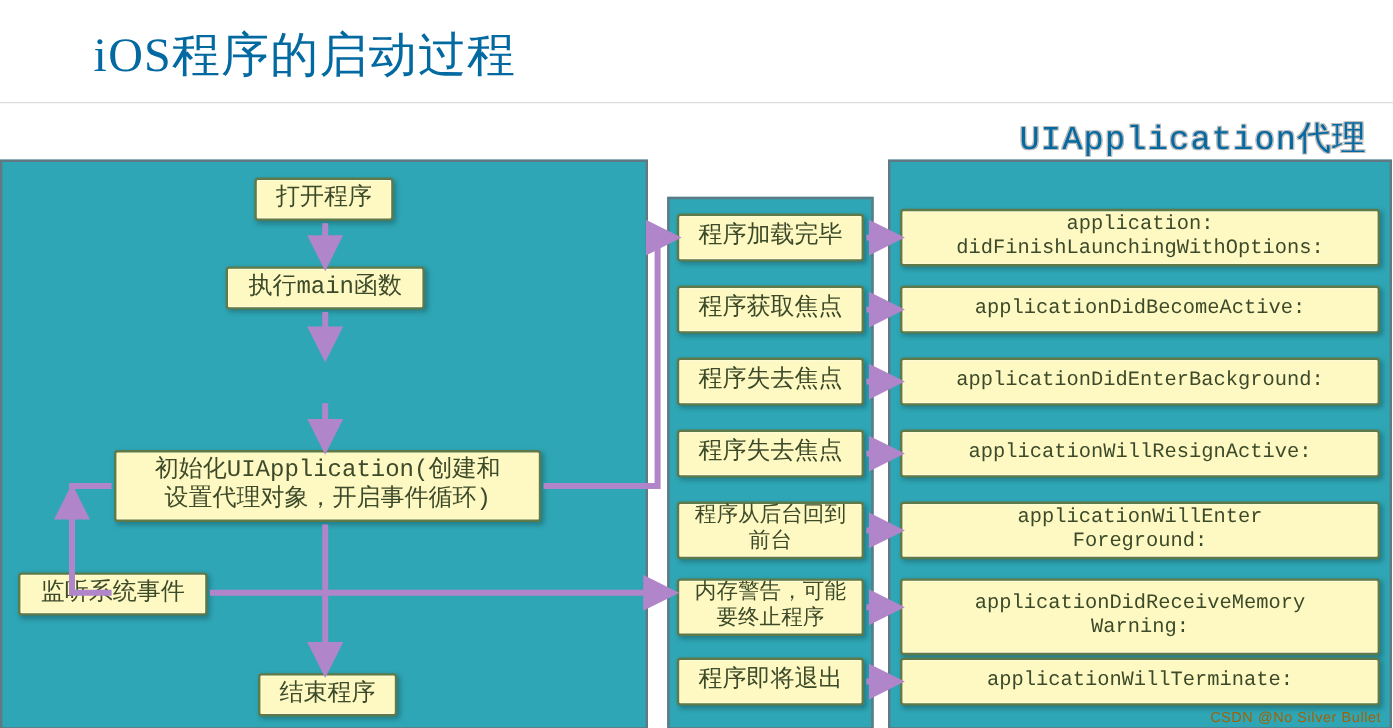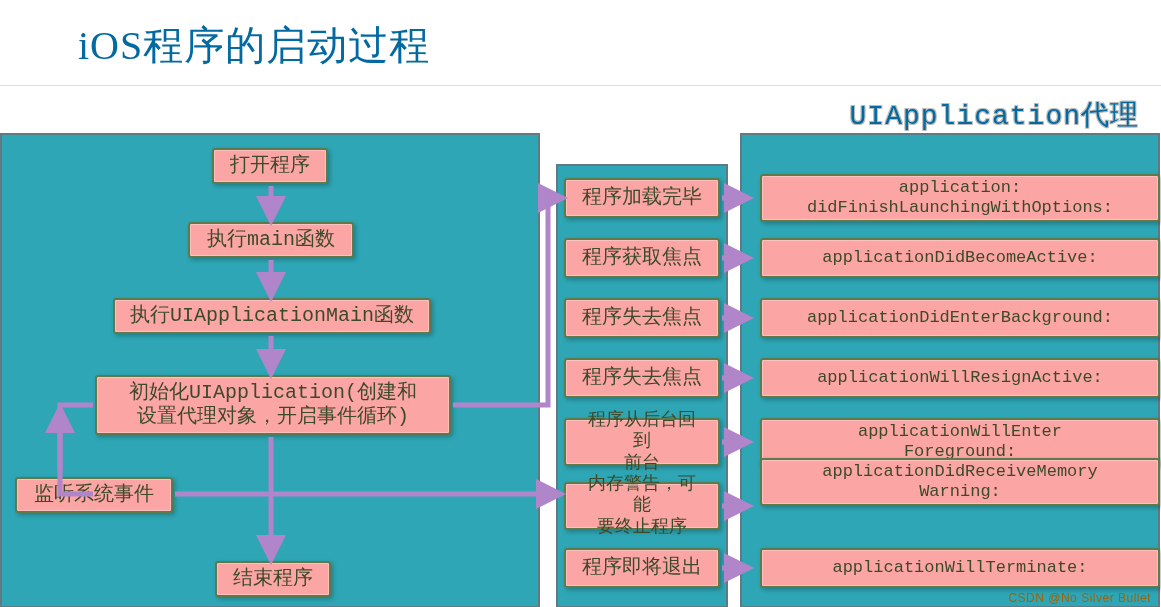--- a/index.html
+++ b/index.html
@@ -56,36 +56,36 @@
     border: 2px solid #5f7a82;
     box-sizing: border-box;
   }
   .panel-left  { left: 0;   top: 133px; width: 540px; height: 475px; }
   .panel-mid   { left: 556px; top: 164px; width: 172px; height: 444px; }
   .panel-right { left: 740px; top: 133px; width: 420px; height: 475px; }
 
   .node {
     position: absolute;
     box-sizing: border-box;
-    background: #fca5a5;
+    background: #fef9c3;
     border: 2px solid #5f7a4a;
     border-radius: 3px;
     box-shadow: 2px 2px 4px rgba(0,0,0,.25), inset 0 0 0 1px rgba(255,255,255,.3);
     color: #3c4a2a;
     font-size: 20px;
     line-height: 1.2;
     display: flex;
     align-items: center;
     justify-content: center;
     text-align: center;
-    padding: 4px 14px;
+    padding: 4px 3px;
     font-family: "Courier New", "Songti SC", serif;
     white-space: pre-line;
   }
-  .node.code { font-family: "Courier New", monospace; font-size: 17px; margin-left: 10px; }
+  .node.code { font-family: "Courier New", monospace; font-size: 17px; }
 
   svg.overlay {
     position: absolute;
     left: 0; top: 0;
     width: 1161px;
     height: 607px;
     pointer-events: none;
     z-index: 40;
   }
   .arrow-stroke { stroke: #b085c9; stroke-width: 5; fill: none; }
@@ -98,21 +98,20 @@
   <div class="title">iOS程序的启动过程</div>
   <div class="hr"></div>
   <div class="delegate-label">UIApplication代理</div>
 
   <div class="panel panel-left"></div>
   <div class="panel panel-mid"></div>
   <div class="panel panel-right"></div>
 
   <div class="node" style="left:212px; top:148px; width:116px; height:36px;">打开程序</div>
   <div class="node" style="left:188px; top:222px; width:166px; height:36px;">执行main函数</div>
-  <div class="node" style="left:113px; top:298px; width:318px; height:36px;">执行UIApplicationMain函数</div>
   <div class="node" style="left:95px; top:375px; width:356px; height:60px;">初始化UIApplication(创建和
 设置代理对象，开启事件循环)</div>
   <div class="node" style="left:15px; top:477px; width:158px; height:36px;">监听系统事件</div>
   <div class="node" style="left:215px; top:561px; width:116px; height:36px;">结束程序</div>
 
   <div class="node" style="left:564px; top:178px; width:156px; height:40px;">程序加载完毕</div>
   <div class="node code" style="left:750px; top:174px; width:400px; height:48px;">application:
 didFinishLaunchingWithOptions:</div>
 
   <div class="node" style="left:564px; top:238px; width:156px; height:40px;">程序获取焦点</div>
@@ -124,21 +123,21 @@
   <div class="node" style="left:564px; top:358px; width:156px; height:40px;">程序失去焦点</div>
   <div class="node code" style="left:750px; top:358px; width:400px; height:40px;">applicationWillResignActive:</div>
 
   <div class="node" style="left:564px; top:418px; width:156px; height:48px; font-size:18px;">程序从后台回到
 前台</div>
   <div class="node code" style="left:750px; top:418px; width:400px; height:48px;">applicationWillEnter
 Foreground:</div>
 
   <div class="node" style="left:564px; top:482px; width:156px; height:48px; font-size:18px;font-family:Liberation Mono, monospace;">内存警告，可能
 要终止程序</div>
-  <div class="node code" style="left:750px; top:458px; width:400px; height:48px;">applicationDidReceiveMemory
+  <div class="node code" style="left:750px; top:482px; width:400px; height:64px;">applicationDidReceiveMemory
 Warning:</div>
 
   <div class="node" style="left:564px; top:548px; width:156px; height:40px;">程序即将退出</div>
   <div class="node code" style="left:750px; top:548px; width:400px; height:40px;">applicationWillTerminate:</div>
 
   <svg class="overlay">
     <defs>
       <marker id="ah" markerWidth="6" markerHeight="6" refX="4" refY="3" orient="auto">
         <path d="M0,0 L6,3 L0,6 Z" class="arrow-head"></path>
       </marker>

